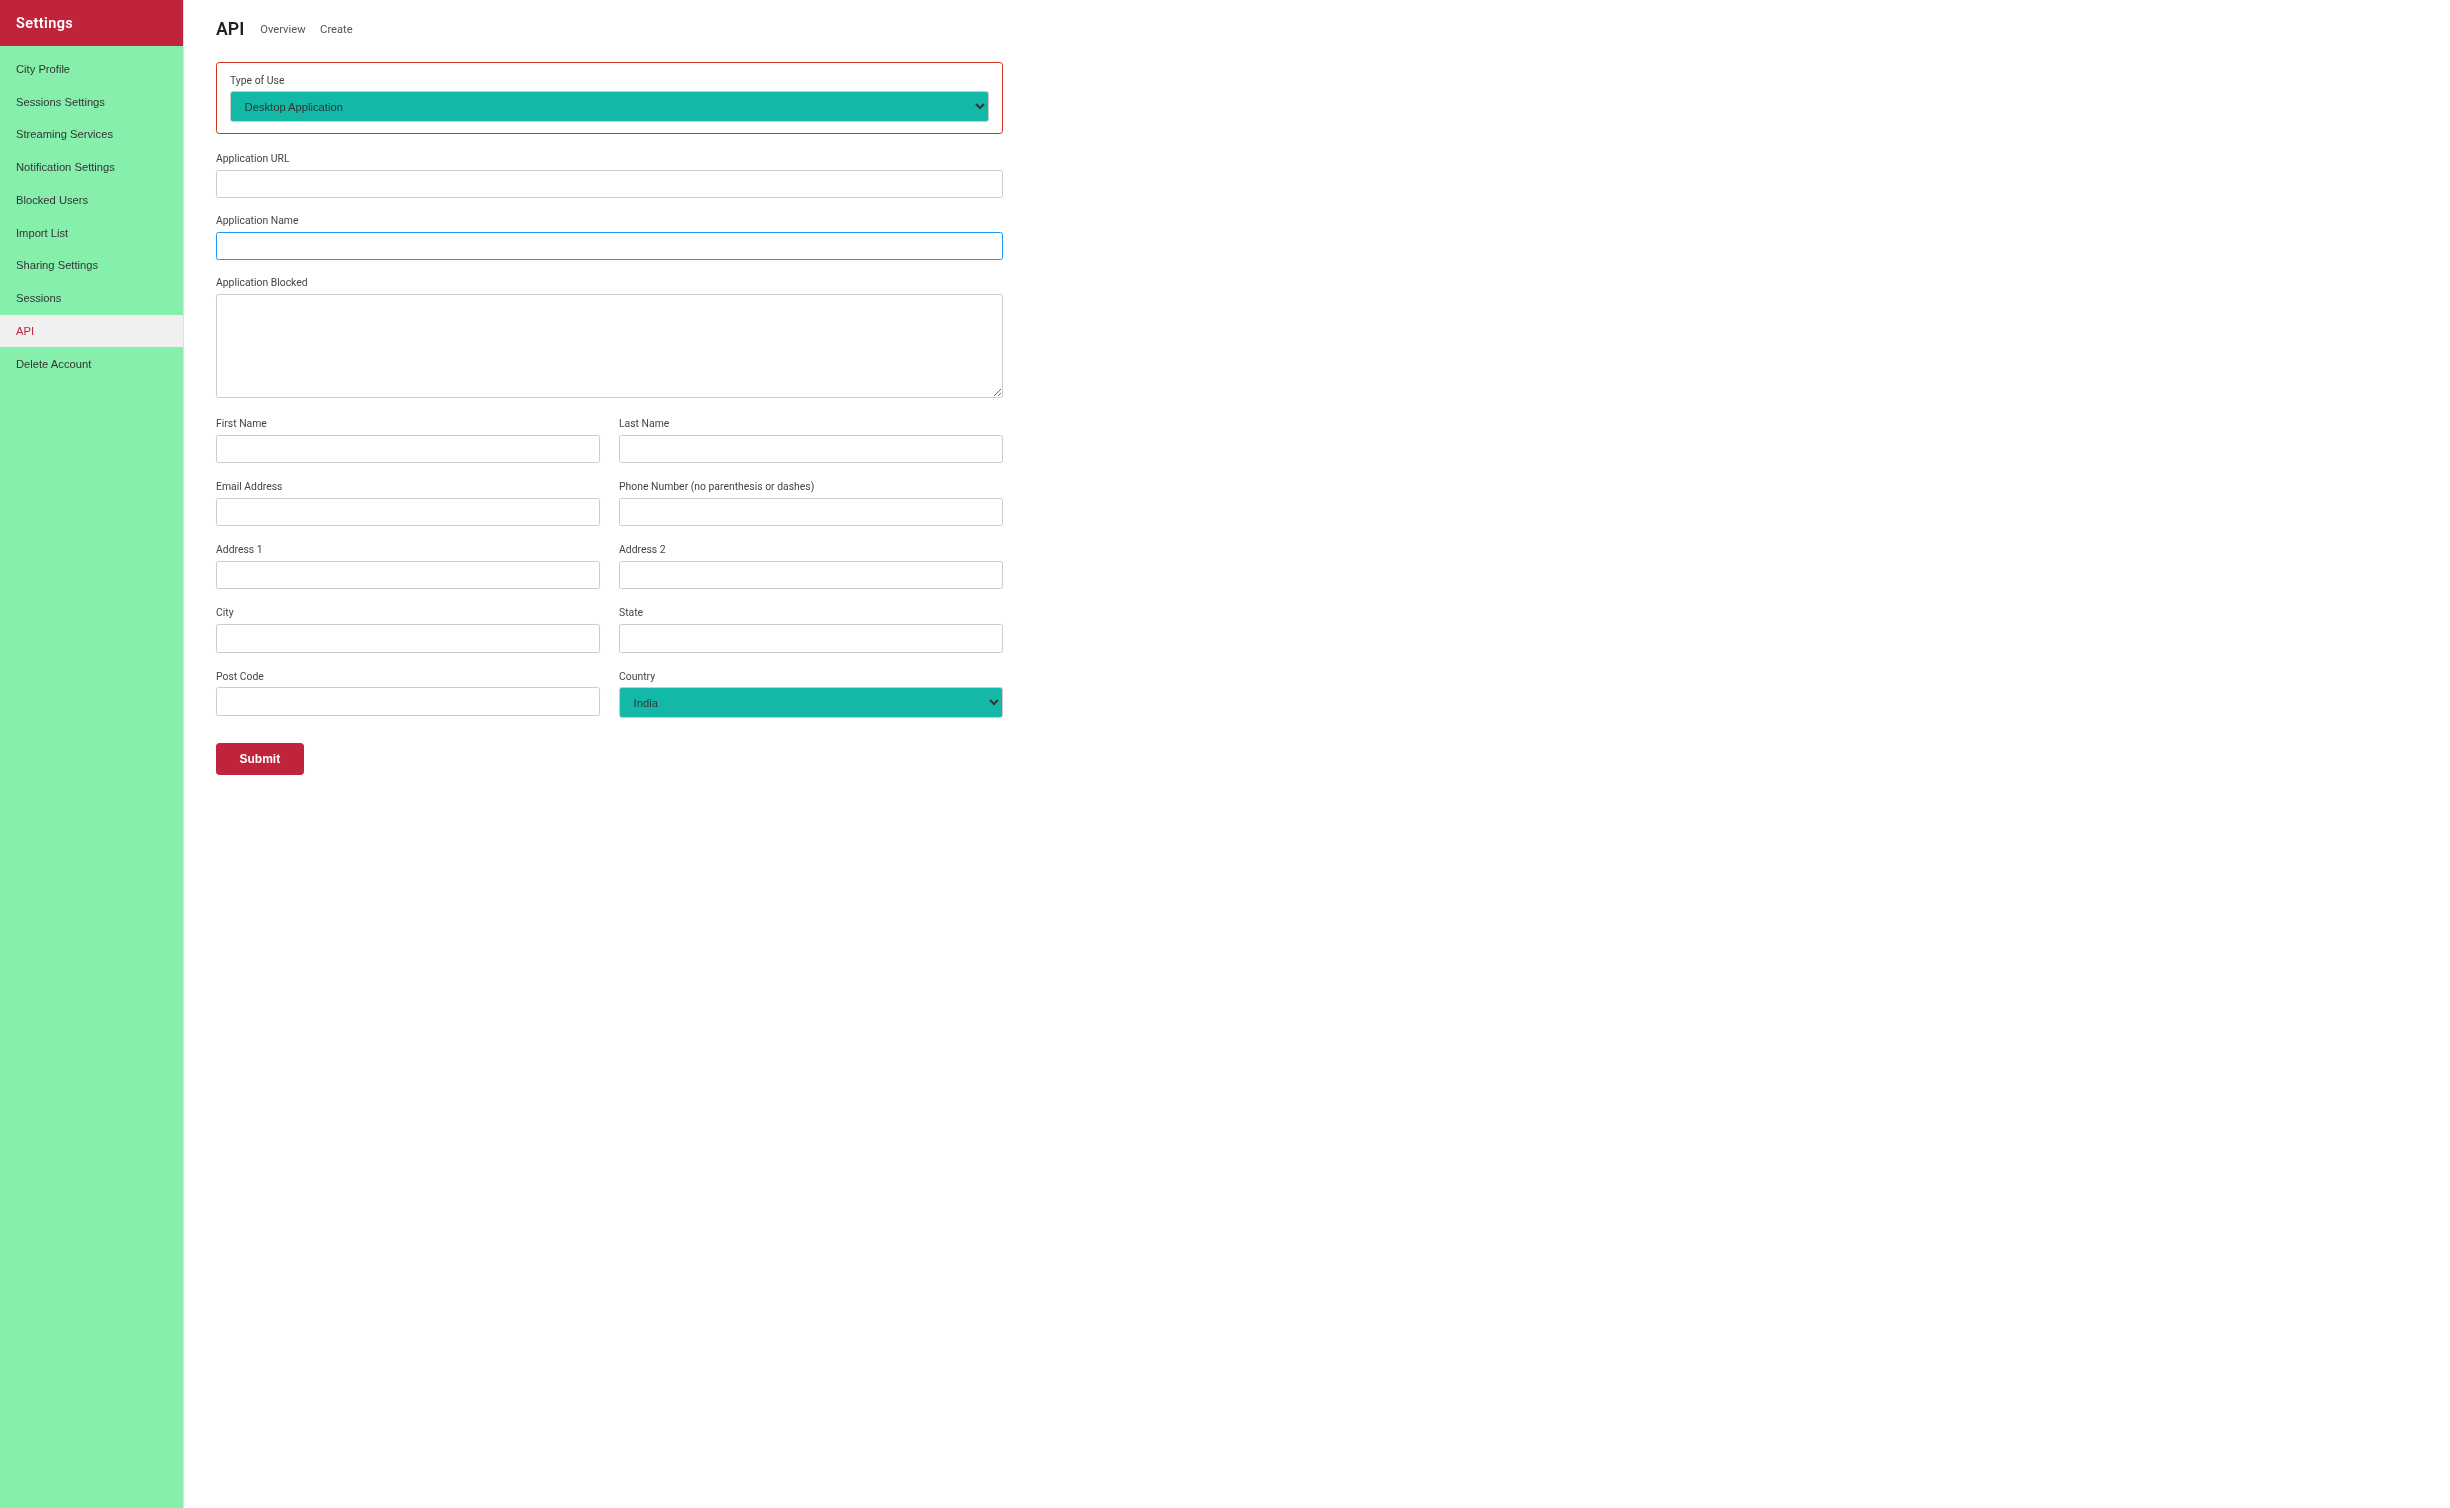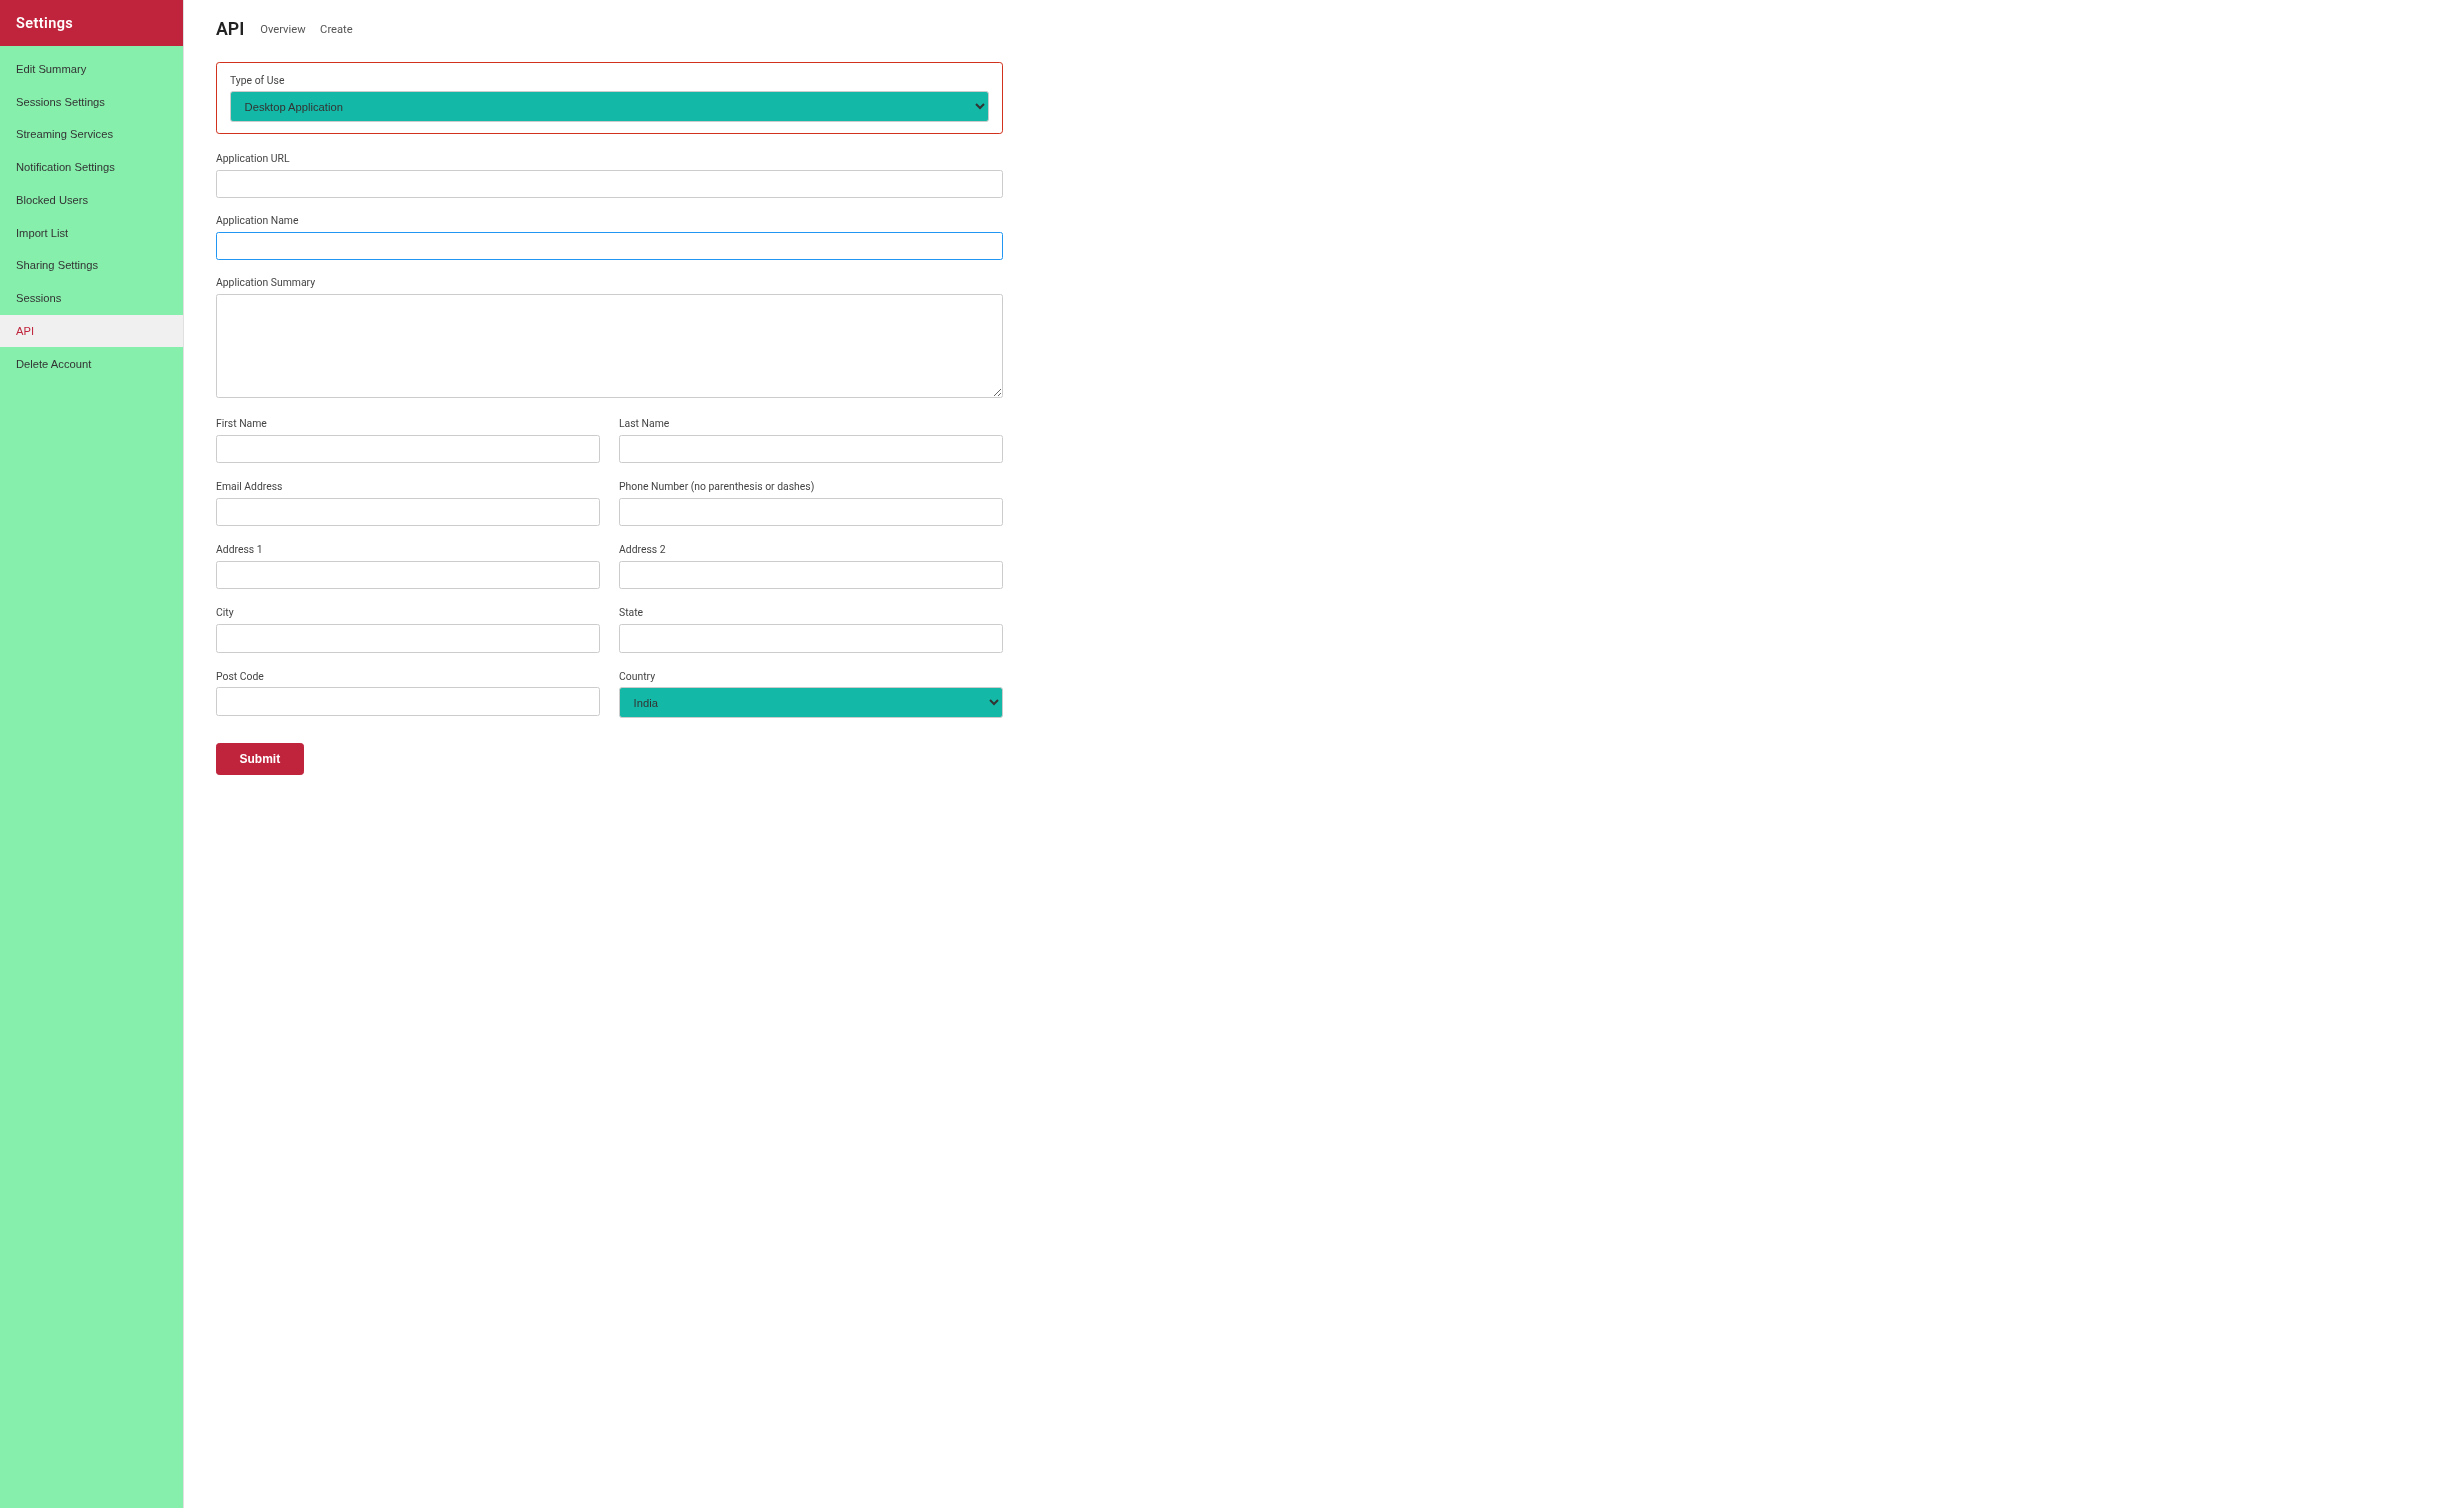--- a/index.html
+++ b/index.html
@@ -174,21 +174,21 @@
       cursor: pointer;
       margin-top: 8px;
     }
   </style>
 </head>
 <body>
 
 <div class="sidebar">
   <div class="sidebar-header">Settings</div>
   <nav class="sidebar-nav">
-    <button class="sidebar-item">Edit Summary</button>
+    <button class="sidebar-item">City Profile</button>
     <button class="sidebar-item">Sessions Settings</button>
     <button class="sidebar-item">Streaming Services</button>
     <button class="sidebar-item">Notification Settings</button>
     <button class="sidebar-item">Blocked Users</button>
     <button class="sidebar-item">Import List</button>
     <button class="sidebar-item">Sharing Settings</button>
     <button class="sidebar-item">Sessions</button>
     <button class="sidebar-item active">API</button>
     <button class="sidebar-item">Delete Account</button>
   </nav>
@@ -219,21 +219,21 @@
       <label class="field-label">Application URL</label>
       <input type="text" class="text-input" style="">
     </div>
 
     <div class="form-field">
       <label class="field-label">Application Name</label>
       <input type="text" class="text-input focused" style="">
     </div>
 
     <div class="form-field">
-      <label class="field-label">Application Summary</label>
+      <label class="field-label">Application Blocked</label>
       <textarea class="textarea-input" style=""></textarea>
     </div>
 
     <div class="two-col-row">
       <div class="form-field">
         <label class="field-label">First Name</label>
         <input type="text" class="text-input" style="">
       </div>
       <div class="form-field">
         <label class="field-label">Last Name</label>

